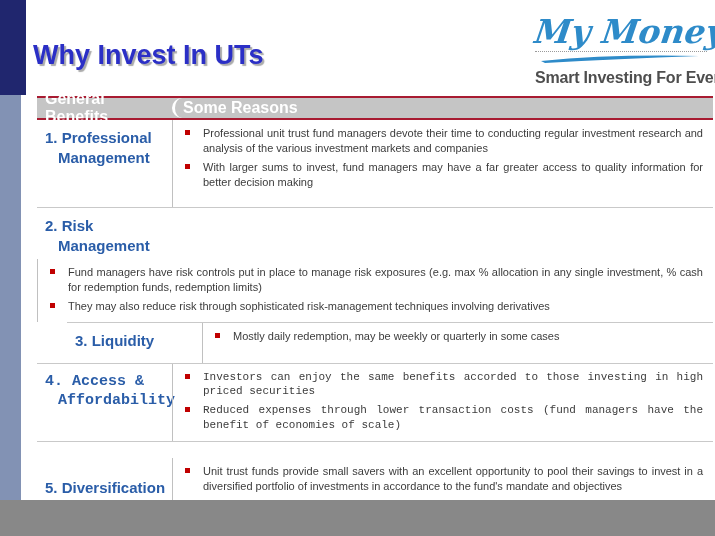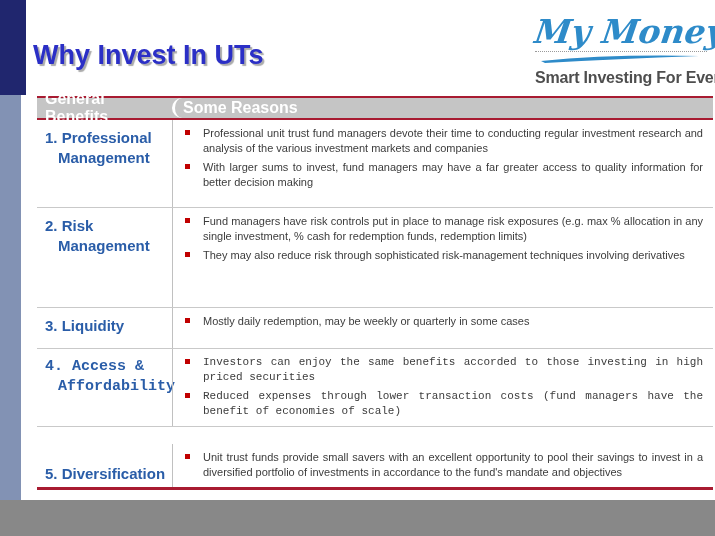--- a/index.html
+++ b/index.html
@@ -40,22 +40,22 @@
     border-top:2px solid #A81B31; border-bottom:3px solid #A81B31;
   }
   .thead { display:flex; background:#C5C5C5; border-bottom:2px solid #A81B31; height:22px; align-items:center; }
   .th { color:#fff; font-weight:bold; font-size:16px; }
   .th.col1 { width:135px; padding-left:8px; }
   .th.col2 { flex:1; padding-left:8px; border-left:3px solid #fff; align-self:stretch; display:flex; align-items:center;border-radius:10px; }
 
   .trow { display:flex; }
   .trow + .trow { border-top:1px solid #C9C9C9; }
   .trow:nth-child(1) { min-height:87px; }
-  .trow:nth-child(2) { min-height:100px; }
-  .trow:nth-child(3) { min-height:41px; }
+  .trow:nth-child(2) { min-height:100px;flex-direction:column; }
+  .trow:nth-child(3) { min-height:41px;margin-left:30px; }
   .trow:nth-child(4) { min-height:58px;font-family:Liberation Mono, monospace; }
   .trow:nth-child(5) { min-height:61px;align-items:flex-end; }
 
   .cell.benefit {
     width:135px; padding:8px 6px 4px 21px; text-indent:-13px;
     color:#2A5DA8; font-weight:bold; font-size:15px; line-height:1.3;
   }
   .cell.reasons { flex:1; border-left:1px solid #C0C0C0; padding:6px 10px 4px 10px; }
   .reason { display:flex; margin-bottom:4px; }
   .bullet { width:5px; height:5px; background:#C00000; margin:4px 13px 0 2px; flex:none; }

